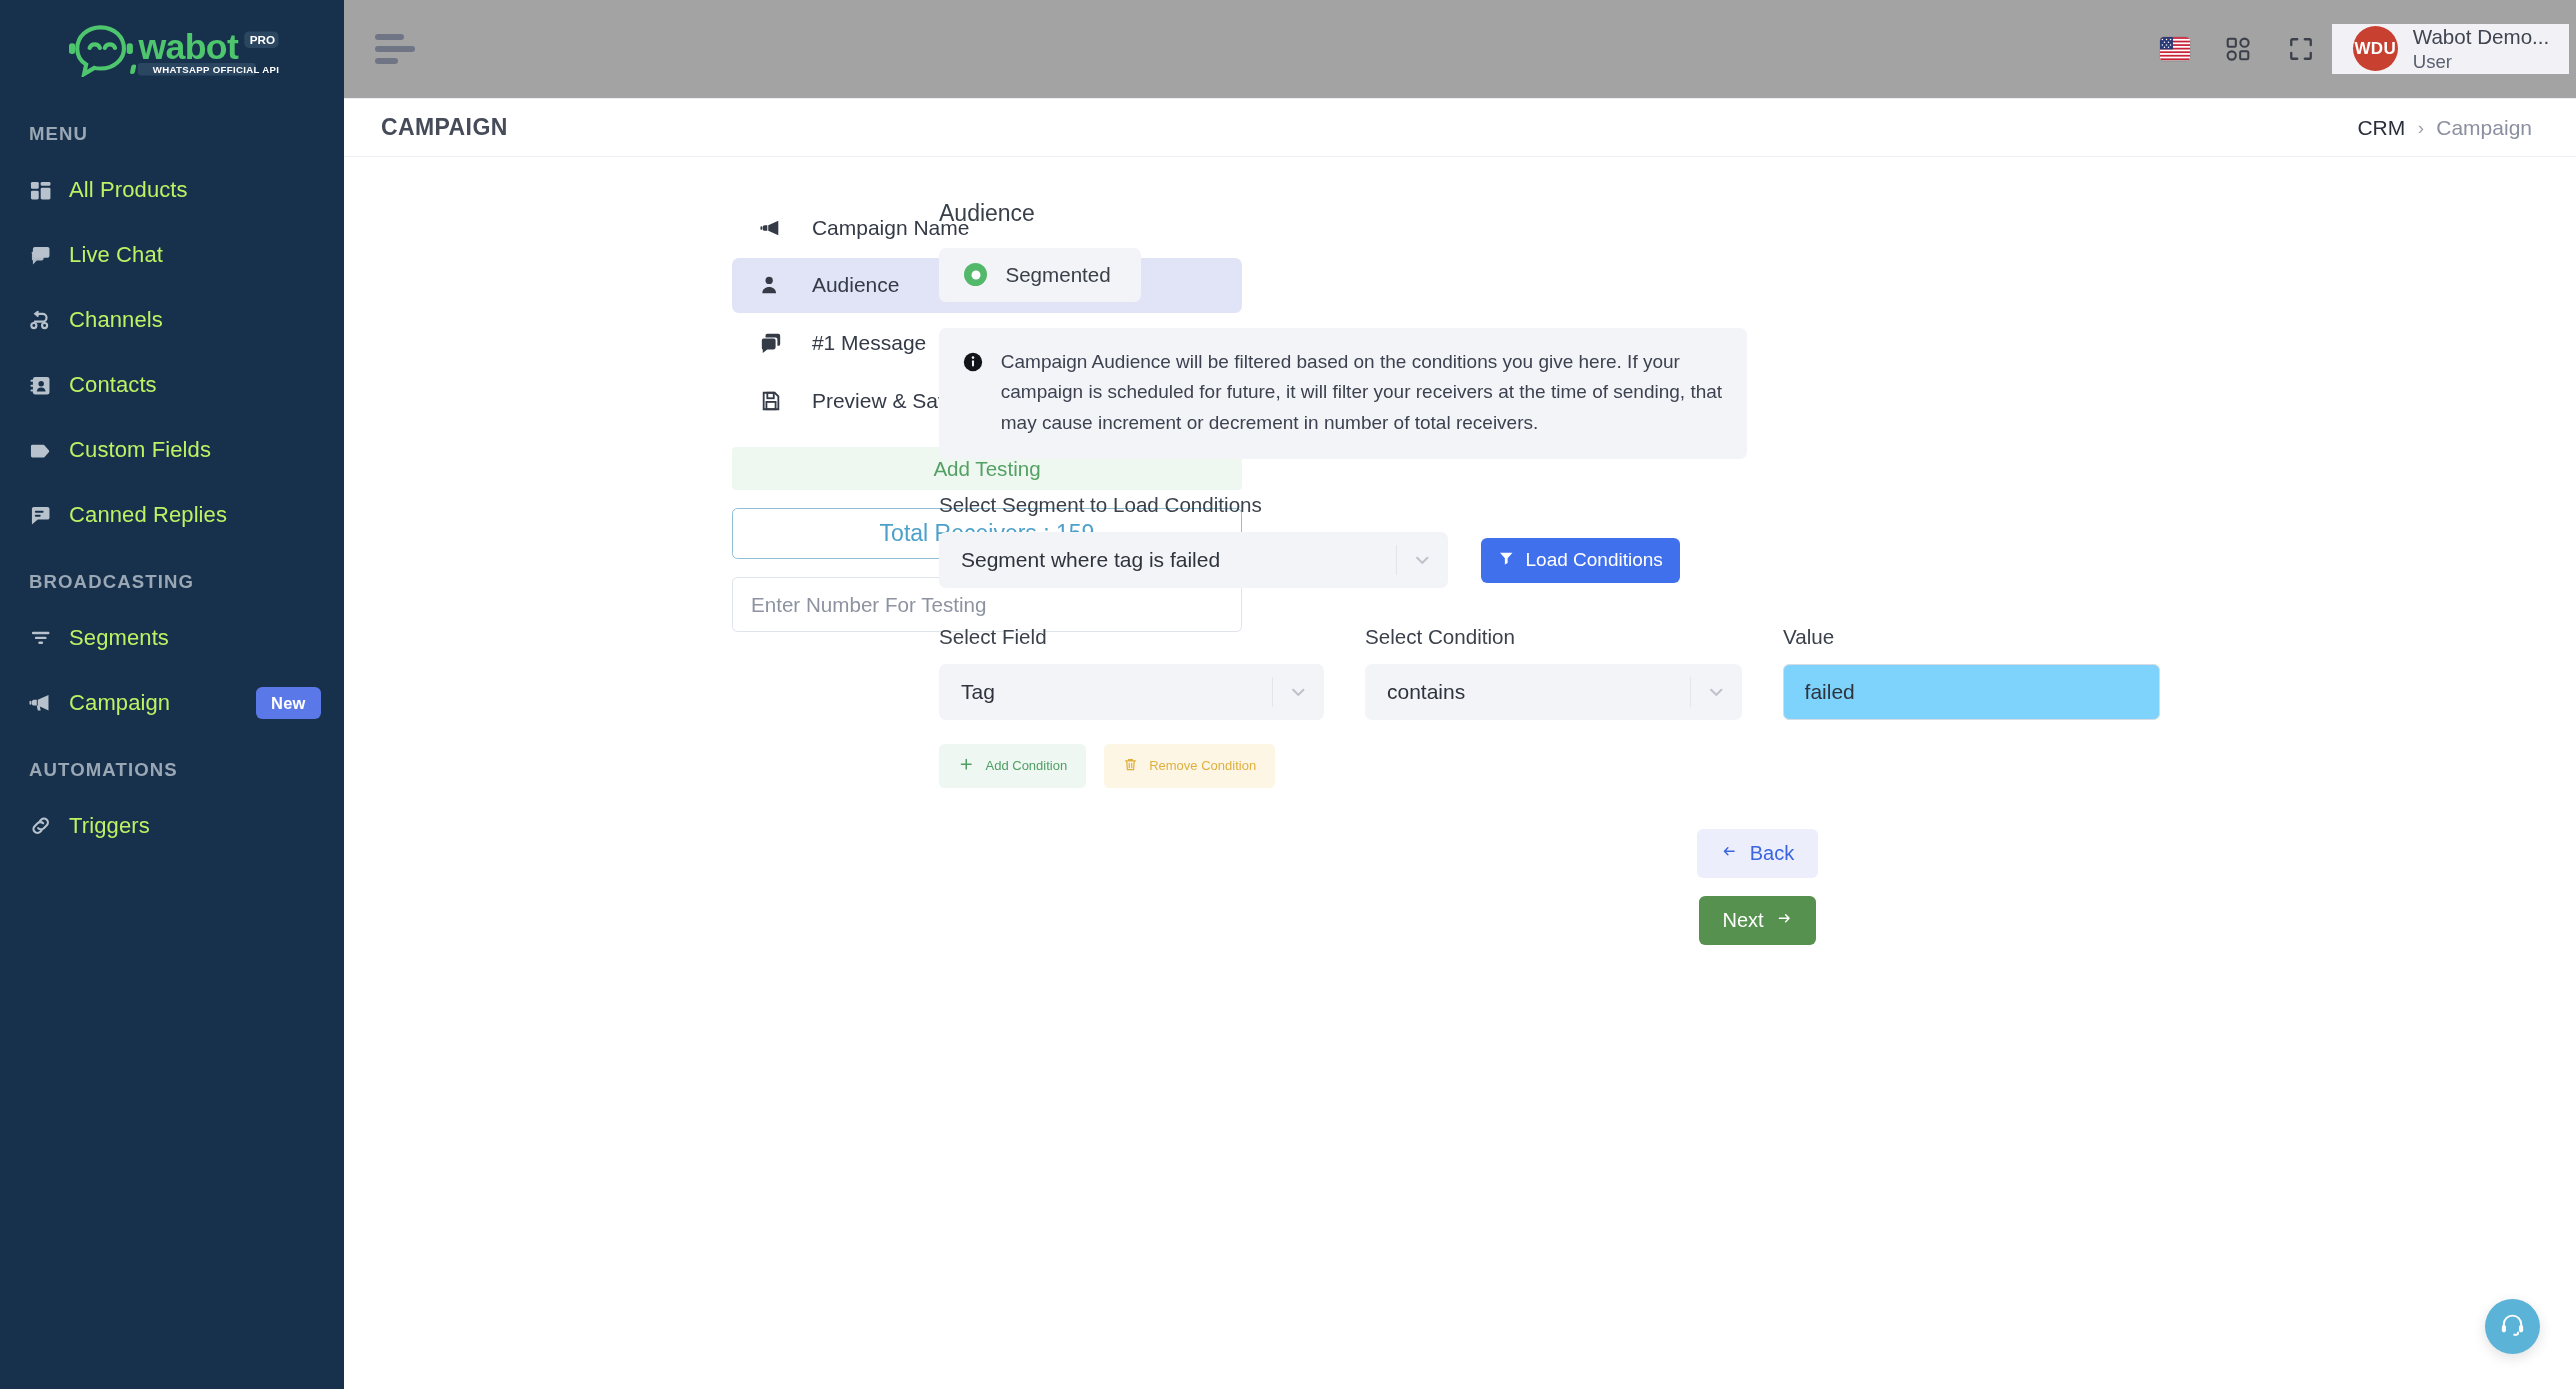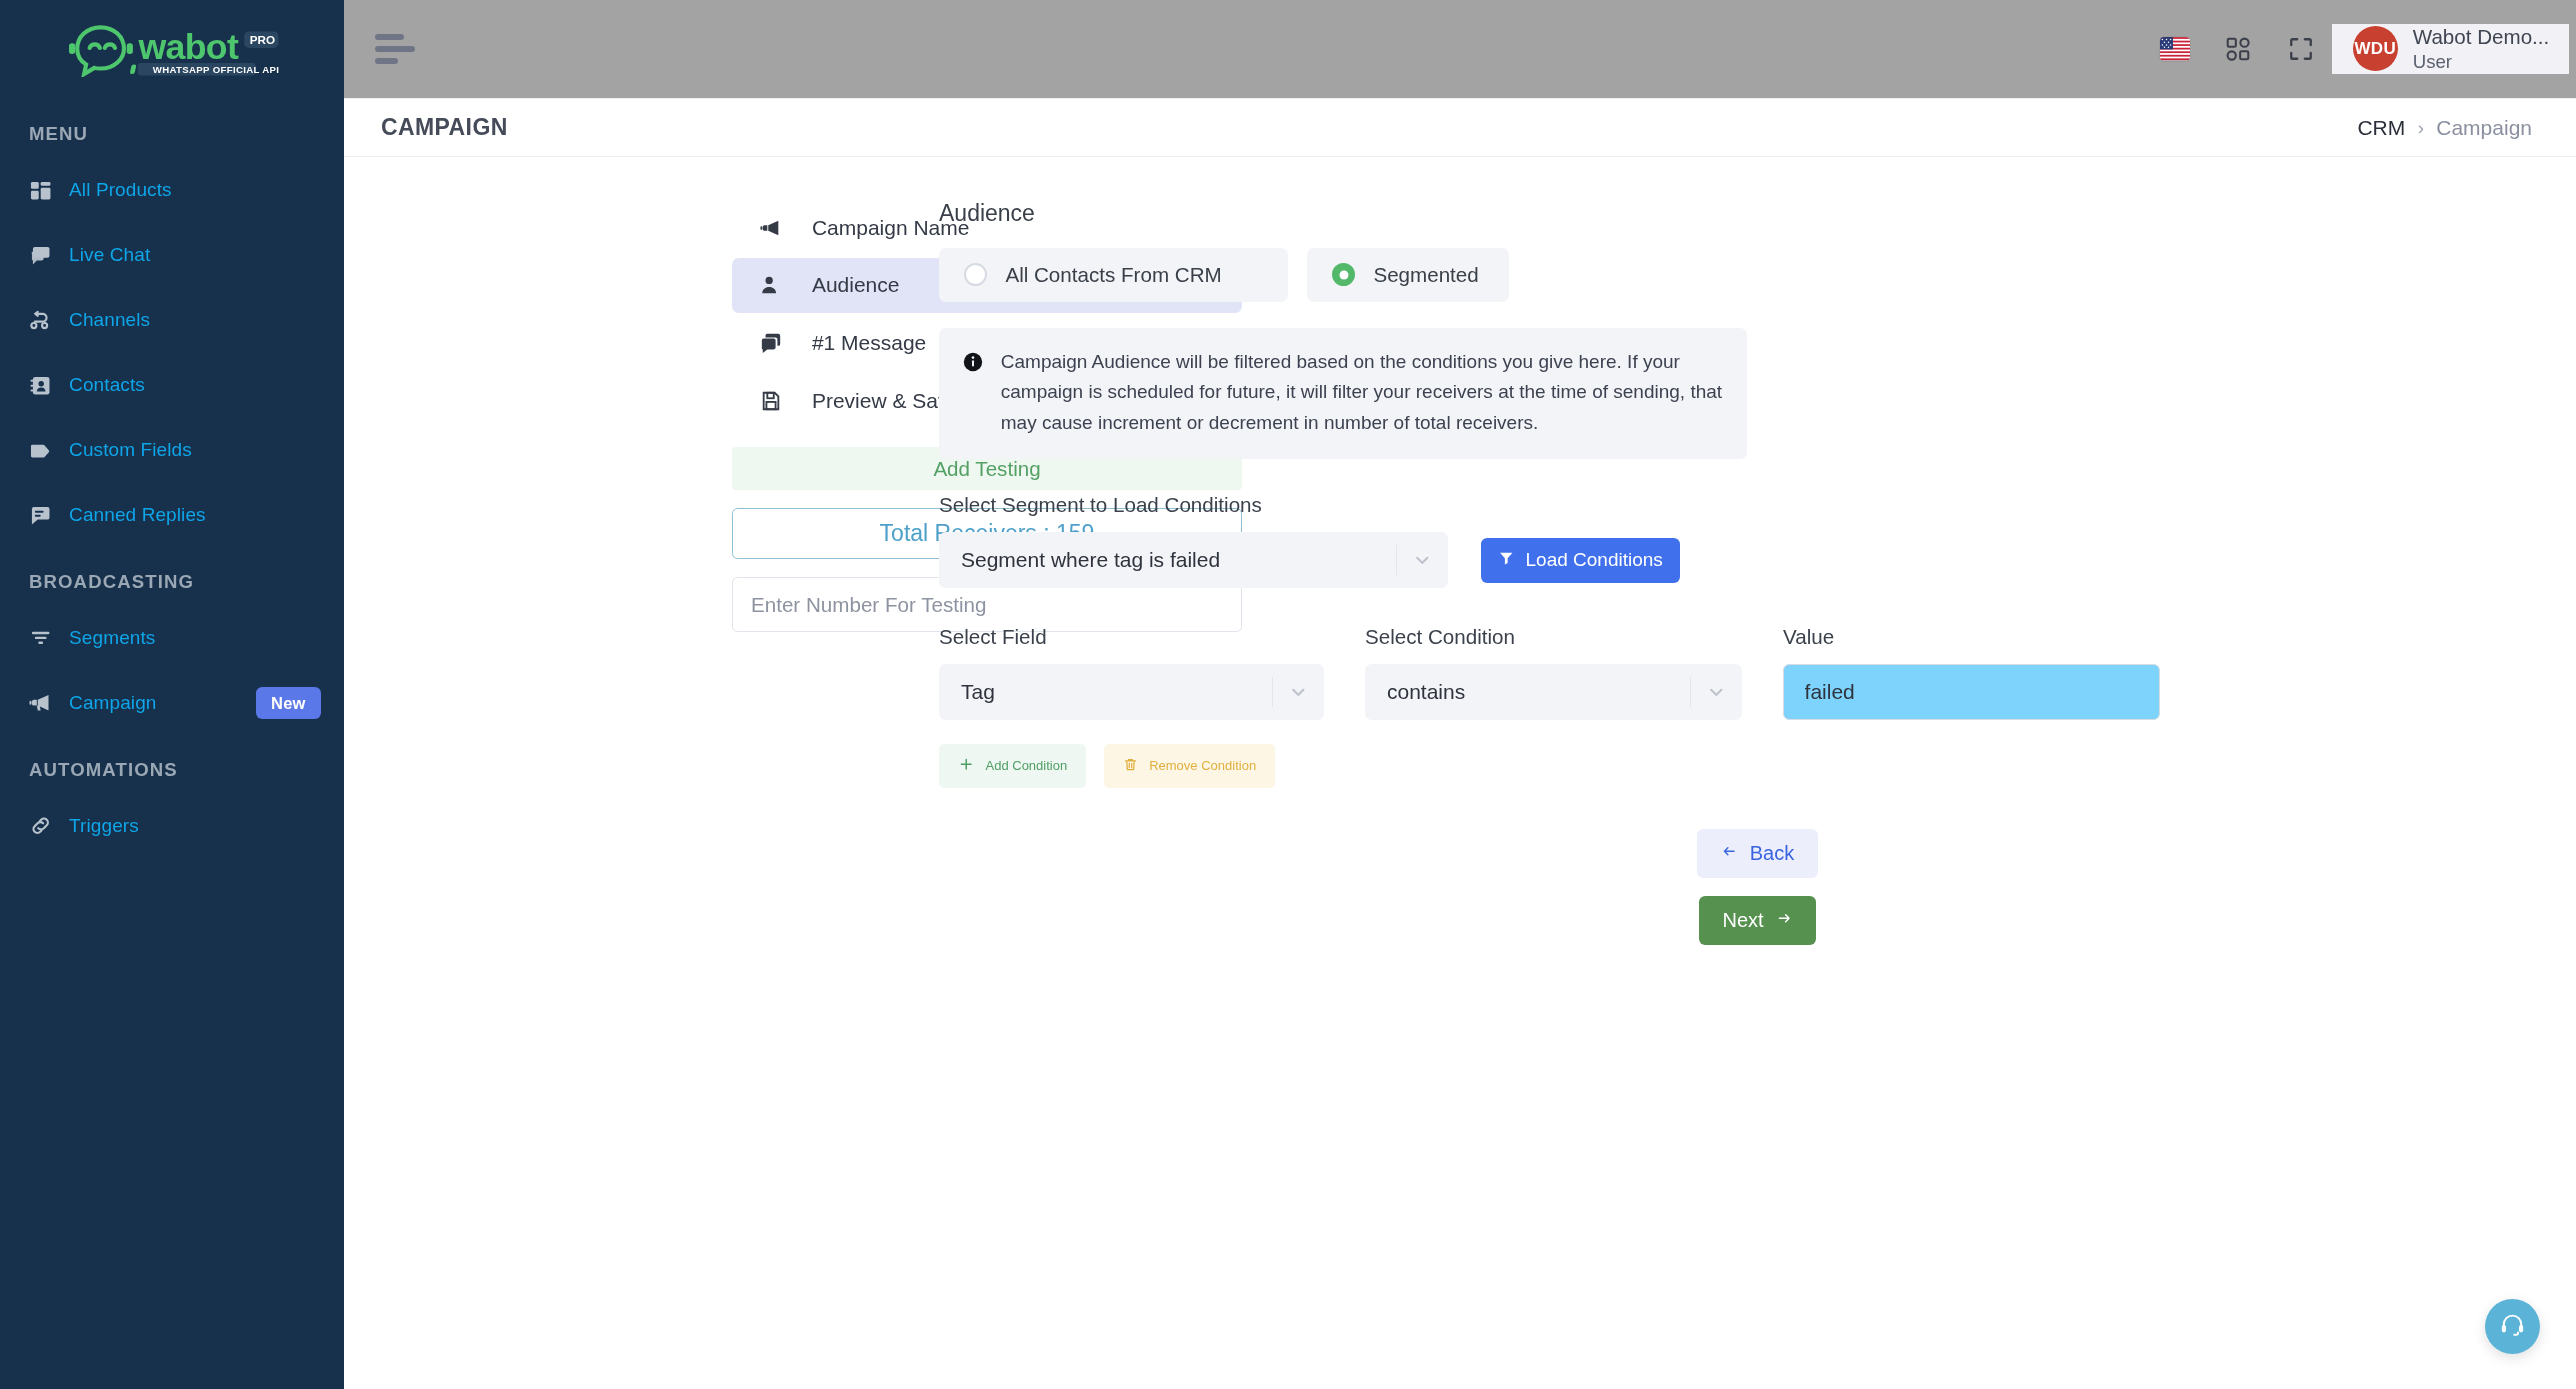--- a/index.html
+++ b/index.html
@@ -35,21 +35,21 @@
     height: 65px; padding-left: 29px; padding-right: 23.4px;
     color: #ccd4de; cursor: pointer;
     position: relative;
   }
   .nav-item .ico {
     width: 36px; min-width: 36px; height: 27.5px;
     display: flex; align-items: center; justify-content: flex-start;
     color: #b7c2cd;
   }
   .nav-item .lbl {
-    font-size: 19px; font-weight: 400; color: #0ea5e9;
+    font-size: 22px; font-weight: 400; color: #bef264;
     letter-spacing: 0.1px; margin-left: 4.1px;
   }
   .badge-new {
     margin-left: auto;
     background: #5b78e8; color: #fff;
     font-size: 16.5px; font-weight: 700;
     padding: 6.2px 15px; border-radius: 6.2px;
     letter-spacing: 0.2px;
   }
 
@@ -500,24 +500,20 @@
           <div class="receivers">Total Receivers : 159</div>
           <input class="testnum" type="text" placeholder="Enter Number For Testing" style="">
         </div>
       </div>
 
       <div class="form">
 
         <div class="sec-title">Audience</div>
 
         <div class="radio-row">
-          <label class="radio-pill w1">
-            <span class="rdo"></span>
-            <span class="rlbl">All Contacts From CRM</span>
-          </label>
           <label class="radio-pill w2">
             <span class="rdo on"></span>
             <span class="rlbl">Segmented</span>
           </label>
         </div>
 
         <div class="alert">
           <span class="i-ico">
             <svg width="22" height="22" viewBox="0 0 24 24" fill="#111418">
                 <circle cx="12" cy="12" r="10"></circle>

